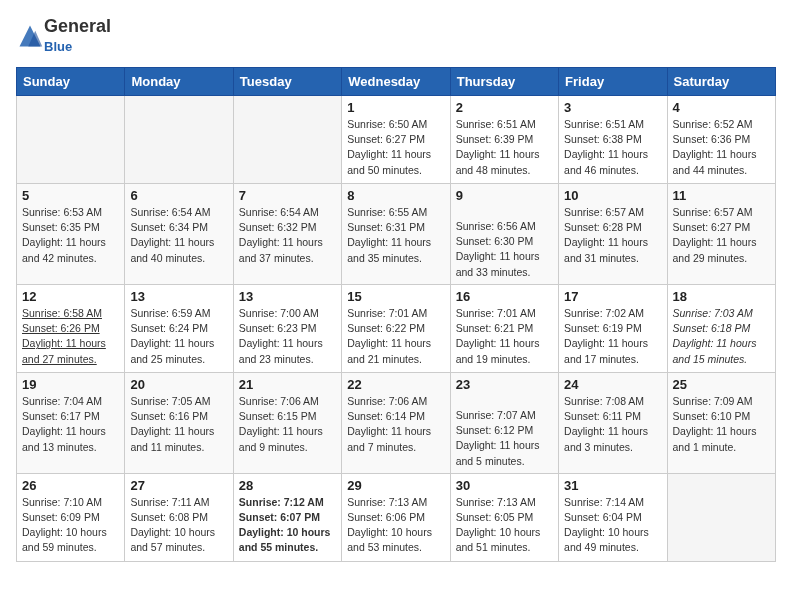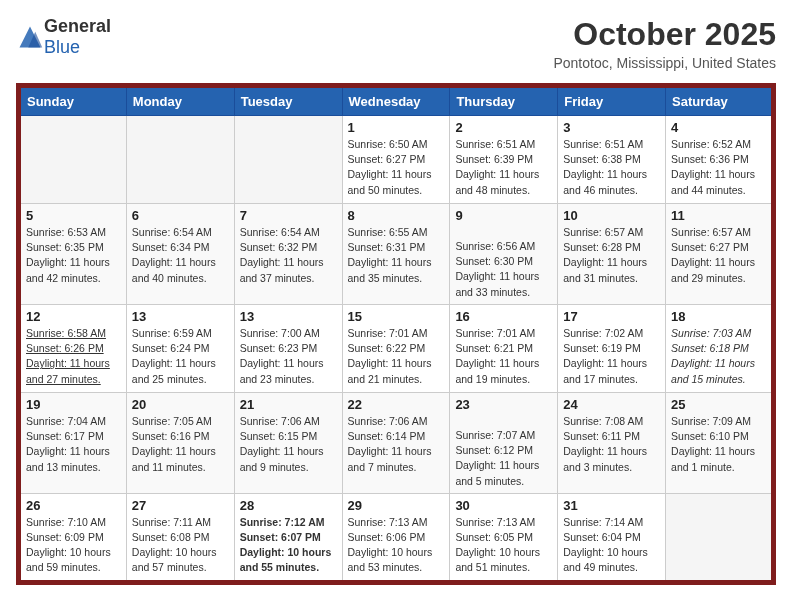--- a/index.html
+++ b/index.html
@@ -33,21 +33,21 @@
       color: #333;
     }
     .location {
       font-size: 14px;
       color: #555;
       margin-top: 2px;
     }
     .calendar {
       width: 100%;
       border-collapse: collapse;
-      border: 5px solid #7f1d1d;
+      border: 1px solid #7f1d1d;
     }
     .calendar th {
       background-color: #2563b0;
       color: #fff;
       font-size: 13px;
       font-weight: bold;
       padding: 6px 6px;
       text-align: left;
       border: 1px solid #1a4d9a;
     }
@@ -84,26 +84,22 @@
 <body>
 
 <div class="header">
   <div class="logo">
     <svg class="logo-icon" viewBox="0 0 32 32" xmlns="http://www.w3.org/2000/svg">
       <polygon points="16,4 28,28 4,28" fill="#2563b0" opacity="0.85"></polygon>
       <polygon points="22,10 30,28 14,28" fill="#1a4d9a" opacity="0.6"></polygon>
     </svg>
     <div>
       <span style="font-size:18px;font-weight:bold;color:#333;">General</span><br>
-      <span style="font-size:18px;font-weight:normal;color:#2563b0;margin-top:10px;">Blue</span>
+      <span style="font-size:13px;font-weight:bold;color:#2563b0;margin-top:10px;">Blue</span>
     </div>
-  </div>
-  <div class="title-section">
-    <div class="month-title">October 2025</div>
-    <div class="location">Pontotoc, Mississippi, United States</div>
   </div>
 </div>
 
 <table class="calendar">
   <thead>
     <tr>
     <th>Sunday</th>
         <th>Monday</th>
         <th>Tuesday</th>
         <th>Wednesday</th>

